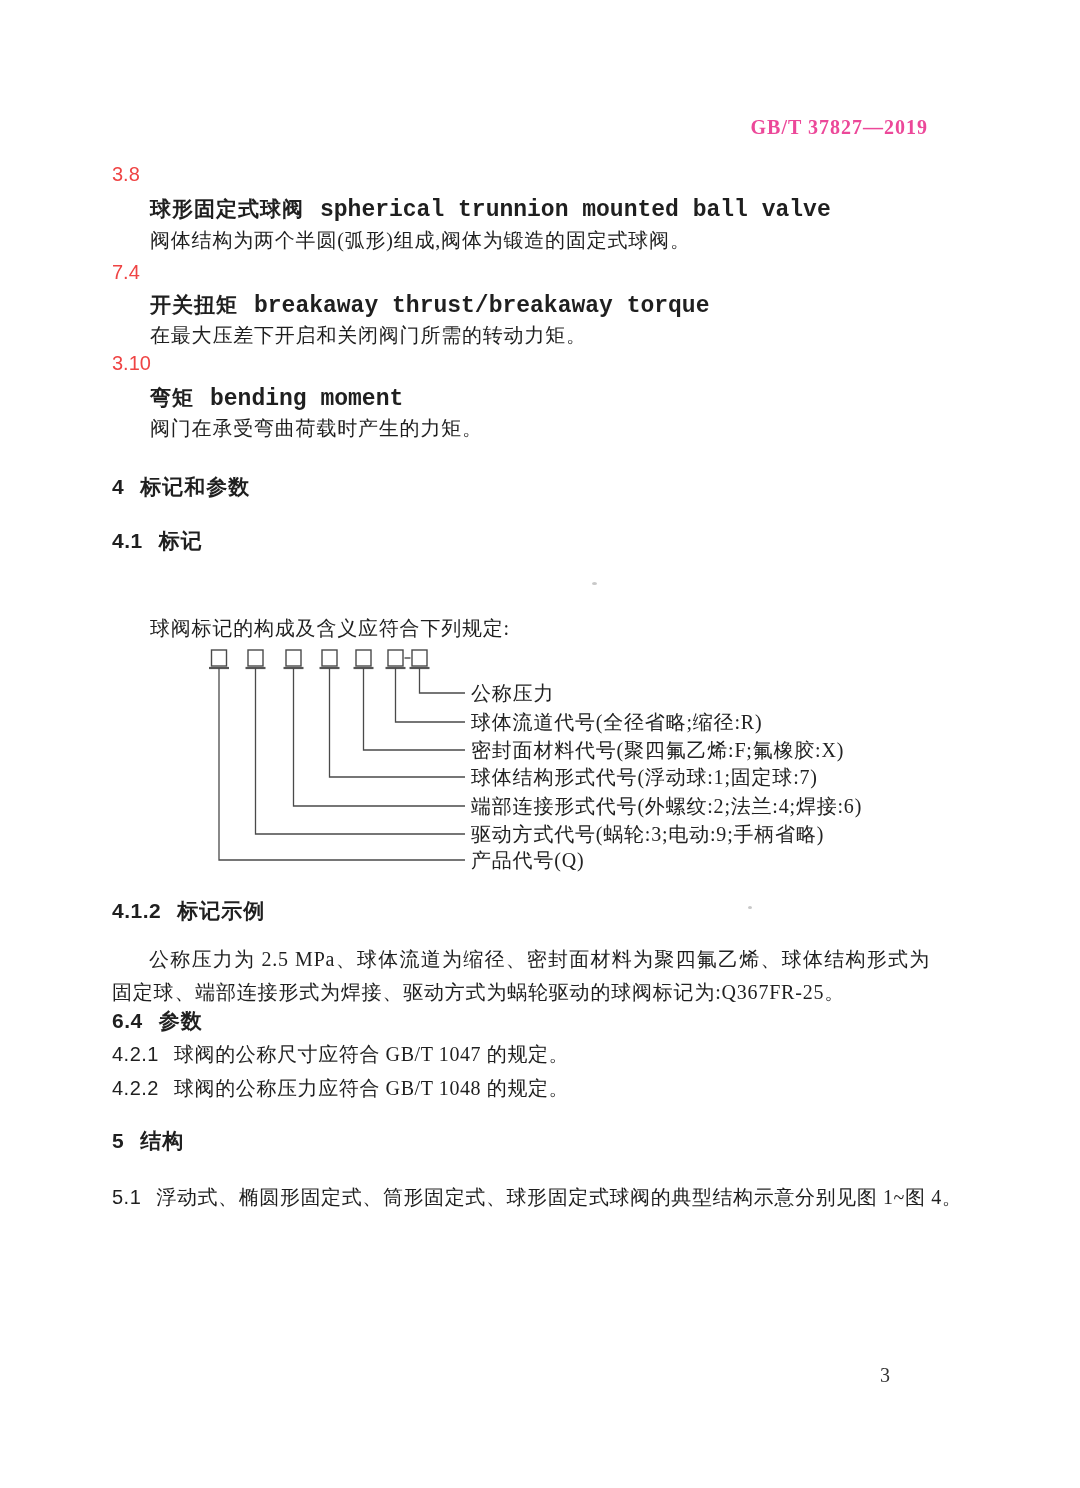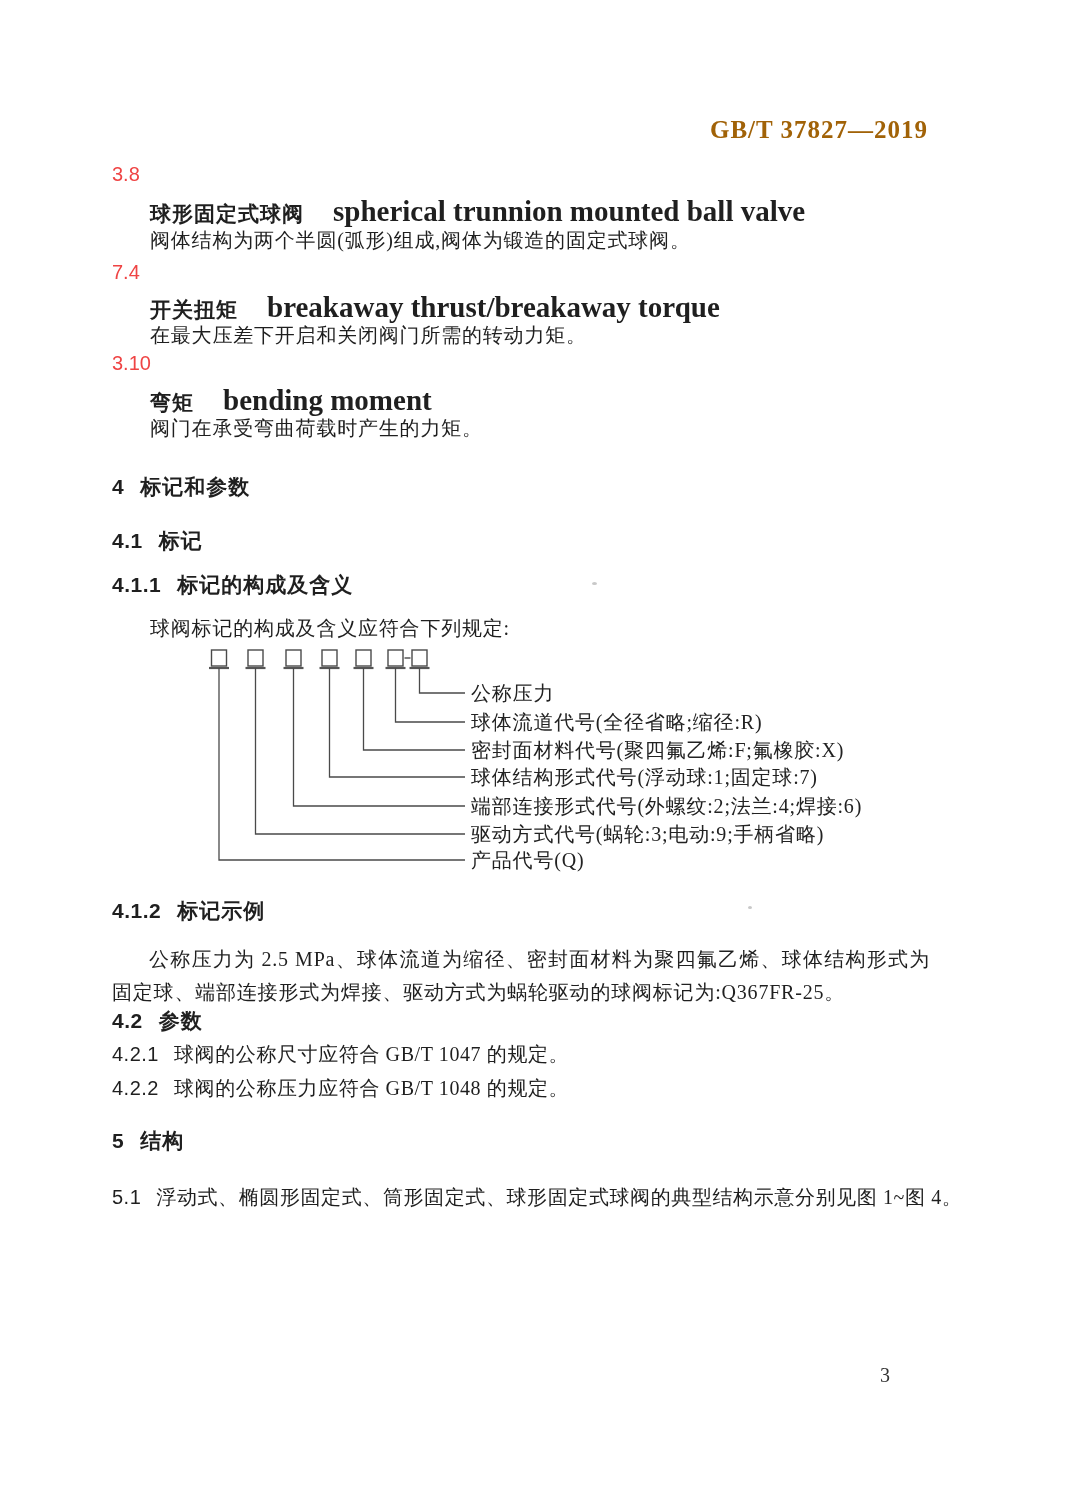--- a/index.html
+++ b/index.html
@@ -16,48 +16,48 @@
   }
   .abs { position: absolute; }
   
   .doc-number {
     top: 116px;
     left: 0;
     width: 928px;
     text-align: right;
     font-family: "Liberation Serif", "DejaVu Serif", serif;
     font-weight: bold;
-    font-size: 25px;
+    font-size: 20px;
     letter-spacing: 1px;
-    color: #a16207;
+    color: #ec4899;
     padding-left: 20px;
   }
   
   .clause-num {
     left: 112px;
     font-family: "Liberation Sans", "DejaVu Sans", sans-serif;
     font-size: 20px;
     color: #ef4444;
   }
   
   .term-line {
     left: 150px;
     font-size: 21px;
     white-space: nowrap;
   }
   .term-line .zh {
     font-family: Liberation Sans, sans-serif;
     font-weight: bold;
     letter-spacing: 1px;
-    margin-right: 29px;
+    margin-right: 16px;
   }
   .term-line .en {
-    font-family: Liberation Serif, serif;
-    font-weight: bold;
-    font-size: 29px;
+    font-family: Liberation Mono, monospace;
+    font-weight: bold;
+    font-size: 23px;
     margin-top: 8px;
   }
   .def-line {
     left: 150px;
     font-size: 20px;
     letter-spacing: 0.8px;
     white-space: nowrap;
   }
   
   .heading {
@@ -134,23 +134,20 @@
   <div class="abs term-line" style="top:384px">
     <span class="zh">弯矩</span><span class="en">bending moment</span>
   </div>
   <div class="abs def-line" style="top:415px">阀门在承受弯曲荷载时产生的力矩。</div>
 
   <div class="abs heading" style="top:473px">
     <span class="num">4</span><span>标记和参数</span>
   </div>
   <div class="abs heading" style="top:527px">
     <span class="num">4.1</span><span>标记</span>
-  </div>
-  <div class="abs heading" style="top:571px">
-    <span class="num">4.1.1</span><span>标记的构成及含义</span>
   </div>
 
   <div class="abs body-indent" style="top:615px">球阀标记的构成及含义应符合下列规定:</div>
 
   <svg class="abs diagram-svg" width="840" height="240" viewBox="0 0 840 240">
     <g stroke="#4a4a4a" stroke-width="1.4" fill="none">
       <rect x="116.5" y="10" width="15" height="16"></rect>
       <rect x="153" y="10" width="15" height="16"></rect>
       <rect x="191" y="10" width="15" height="16"></rect>
       <rect x="227" y="10" width="15" height="16"></rect>
@@ -187,21 +184,21 @@
       <text x="376" y="227">产品代号(Q)</text>
     </g>
   </svg>
 
   <div class="abs heading" style="top:897px">
     <span class="num">4.1.2</span><span>标记示例</span>
   </div>
   <div class="abs example-para" style="top:943px">公称压力为 2.5 MPa、球体流道为缩径、密封面材料为聚四氟乙烯、球体结构形式为固定球、端部连接形式为焊接、驱动方式为蜗轮驱动的球阀标记为:Q367FR-25。</div>
 
   <div class="abs heading" style="top:1007px">
-    <span class="num">4.2</span><span>参数</span>
+    <span class="num">6.4</span><span>参数</span>
   </div>
   <div class="abs clause-line" style="top:1041px">
     <span class="num">4.2.1</span><span>球阀的公称尺寸应符合 GB/T 1047 的规定。</span>
   </div>
   <div class="abs clause-line" style="top:1075px">
     <span class="num">4.2.2</span><span>球阀的公称压力应符合 GB/T 1048 的规定。</span>
   </div>
 
   <div class="abs heading" style="top:1127px">
     <span class="num">5</span><span>结构</span>

